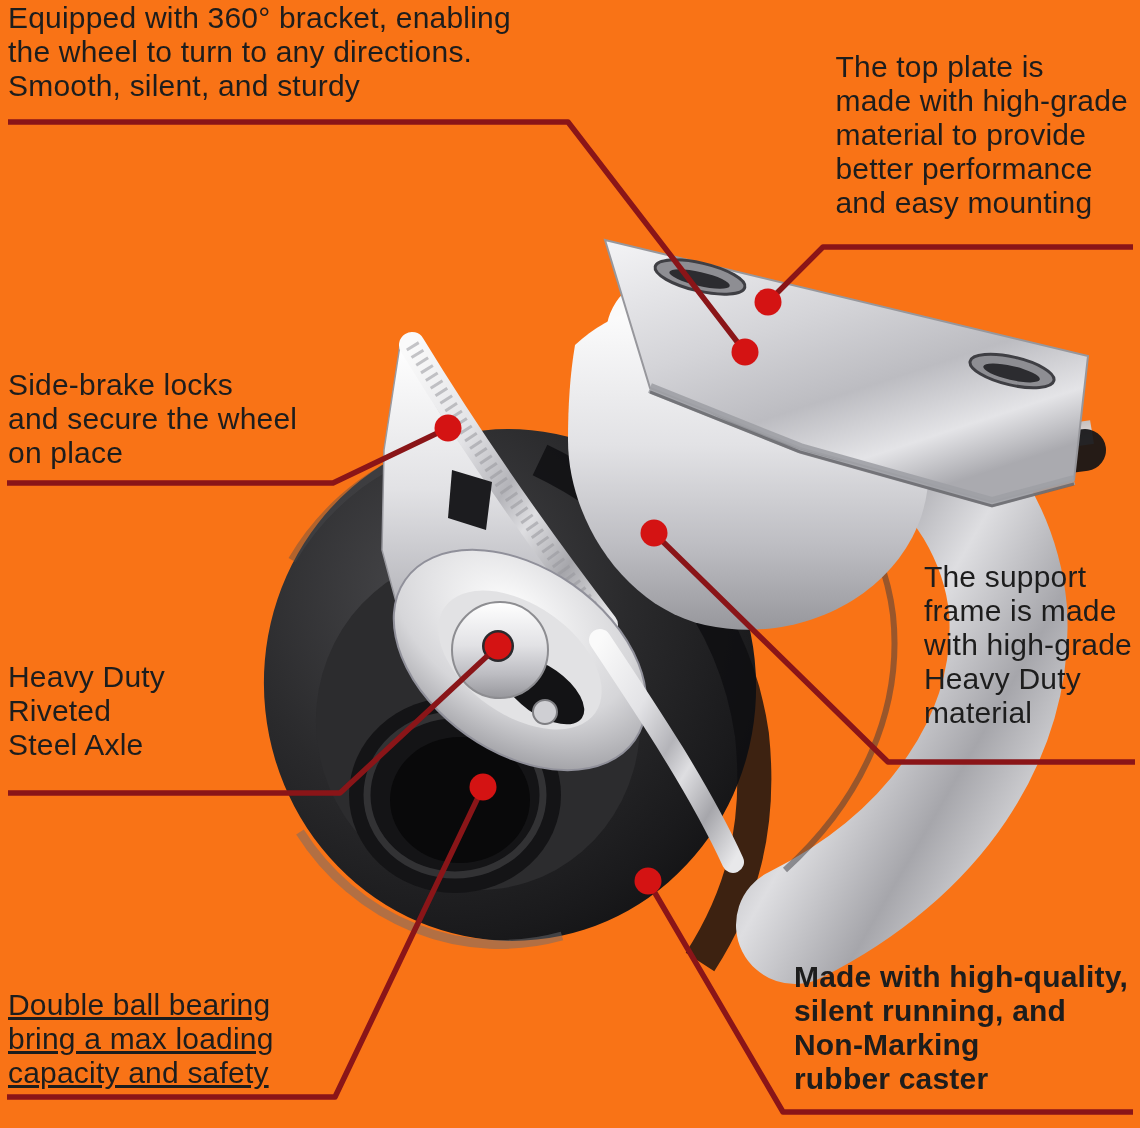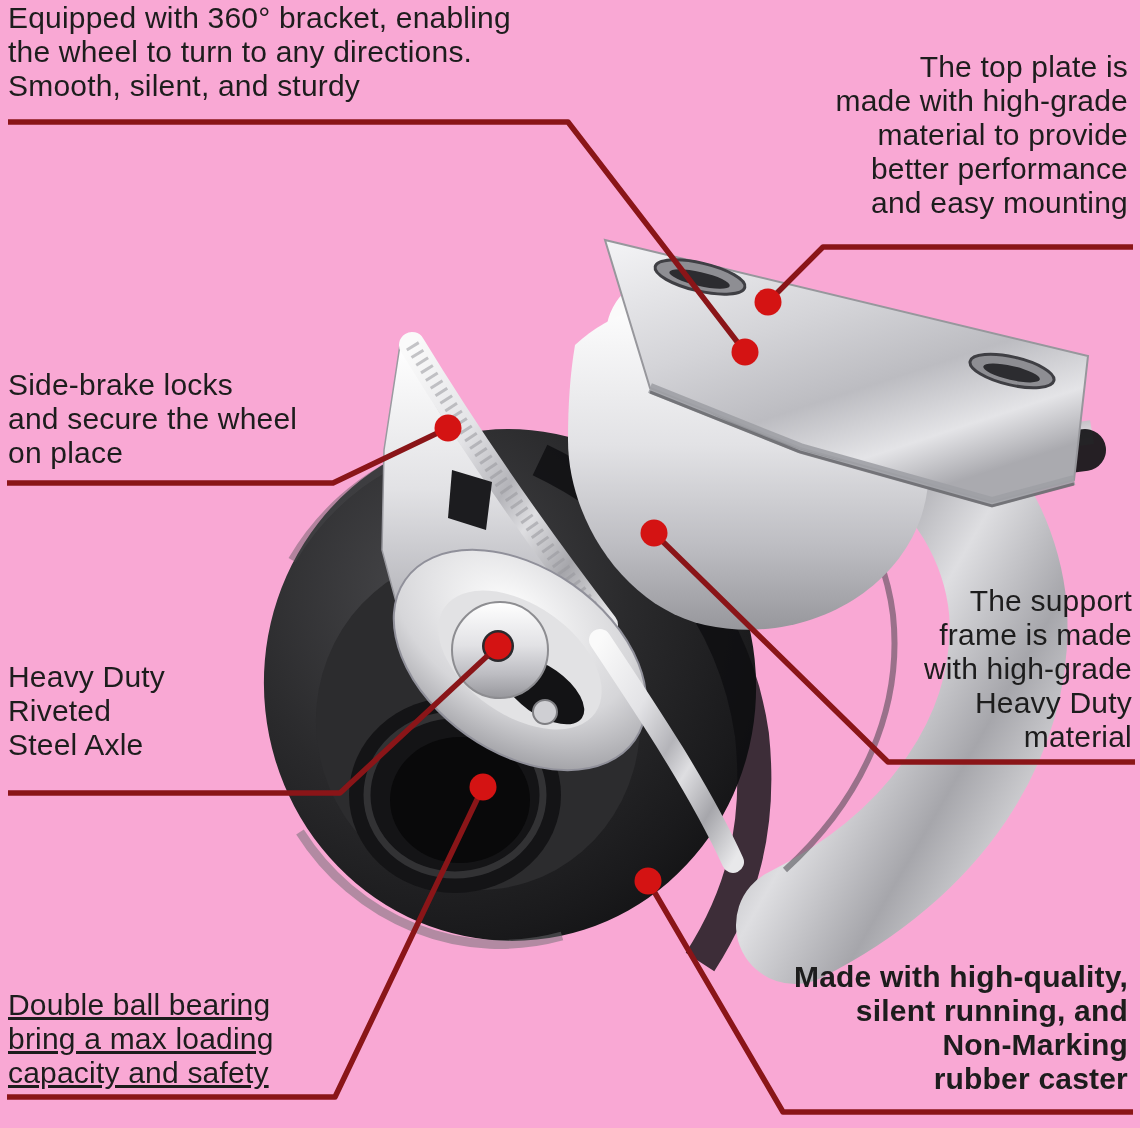--- a/index.html
+++ b/index.html
@@ -1,32 +1,32 @@
 <!DOCTYPE html>
 <html style="--line: #8a1518; --dot: #d41313; --text: #1d1d1d;"><head>
 <meta charset="utf-8">
 <style>
   html,body{margin:0;padding:0;background:#ffffff;}
   .stage{
     position:relative;
     width:1140px;height:1128px;
-    background:#f9a8d4;
+    background:#f97316;
     overflow:hidden;
     font-family:"Liberation Sans", sans-serif;
   }
   .stage svg{position:absolute;left:0;top:0;}
   .note{
     position:absolute;
     font-size:30px;
     line-height:34px;
     color:var(--text,#1d1d1d);
     white-space:pre-line;
     letter-spacing:0.2px;
   }
-  .note.right{text-align:right;}
+  .note.right{}
   .callout-line{
     stroke:var(--line,#8a1518);
     stroke-width:5.5;
     fill:none;
     stroke-linejoin:round;
   }
   .callout-dot{fill:var(--dot,#d41313);}
 </style>
 </head>
 <body>
@@ -162,21 +162,21 @@
   <div class="note right" style="right:12px; top:50px;">The top plate is
 made with high-grade
 material to provide
 better performance
 and easy mounting</div>
 
   <div class="note" style="left:8px; top:368px;">Side-brake locks
 and secure the wheel
 on place</div>
 
-  <div class="note right" style="right:8px; top:584px;">The support
+  <div class="note right" style="right:8px; top:560px;">The support
 frame is made
 with high-grade
 Heavy Duty
 material</div>
 
   <div class="note" style="left:8px; top:660px;">Heavy Duty
 Riveted
 Steel Axle</div>
 
   <div class="note" style="left:8px; top:988px;text-decoration:underline;">Double ball bearing

